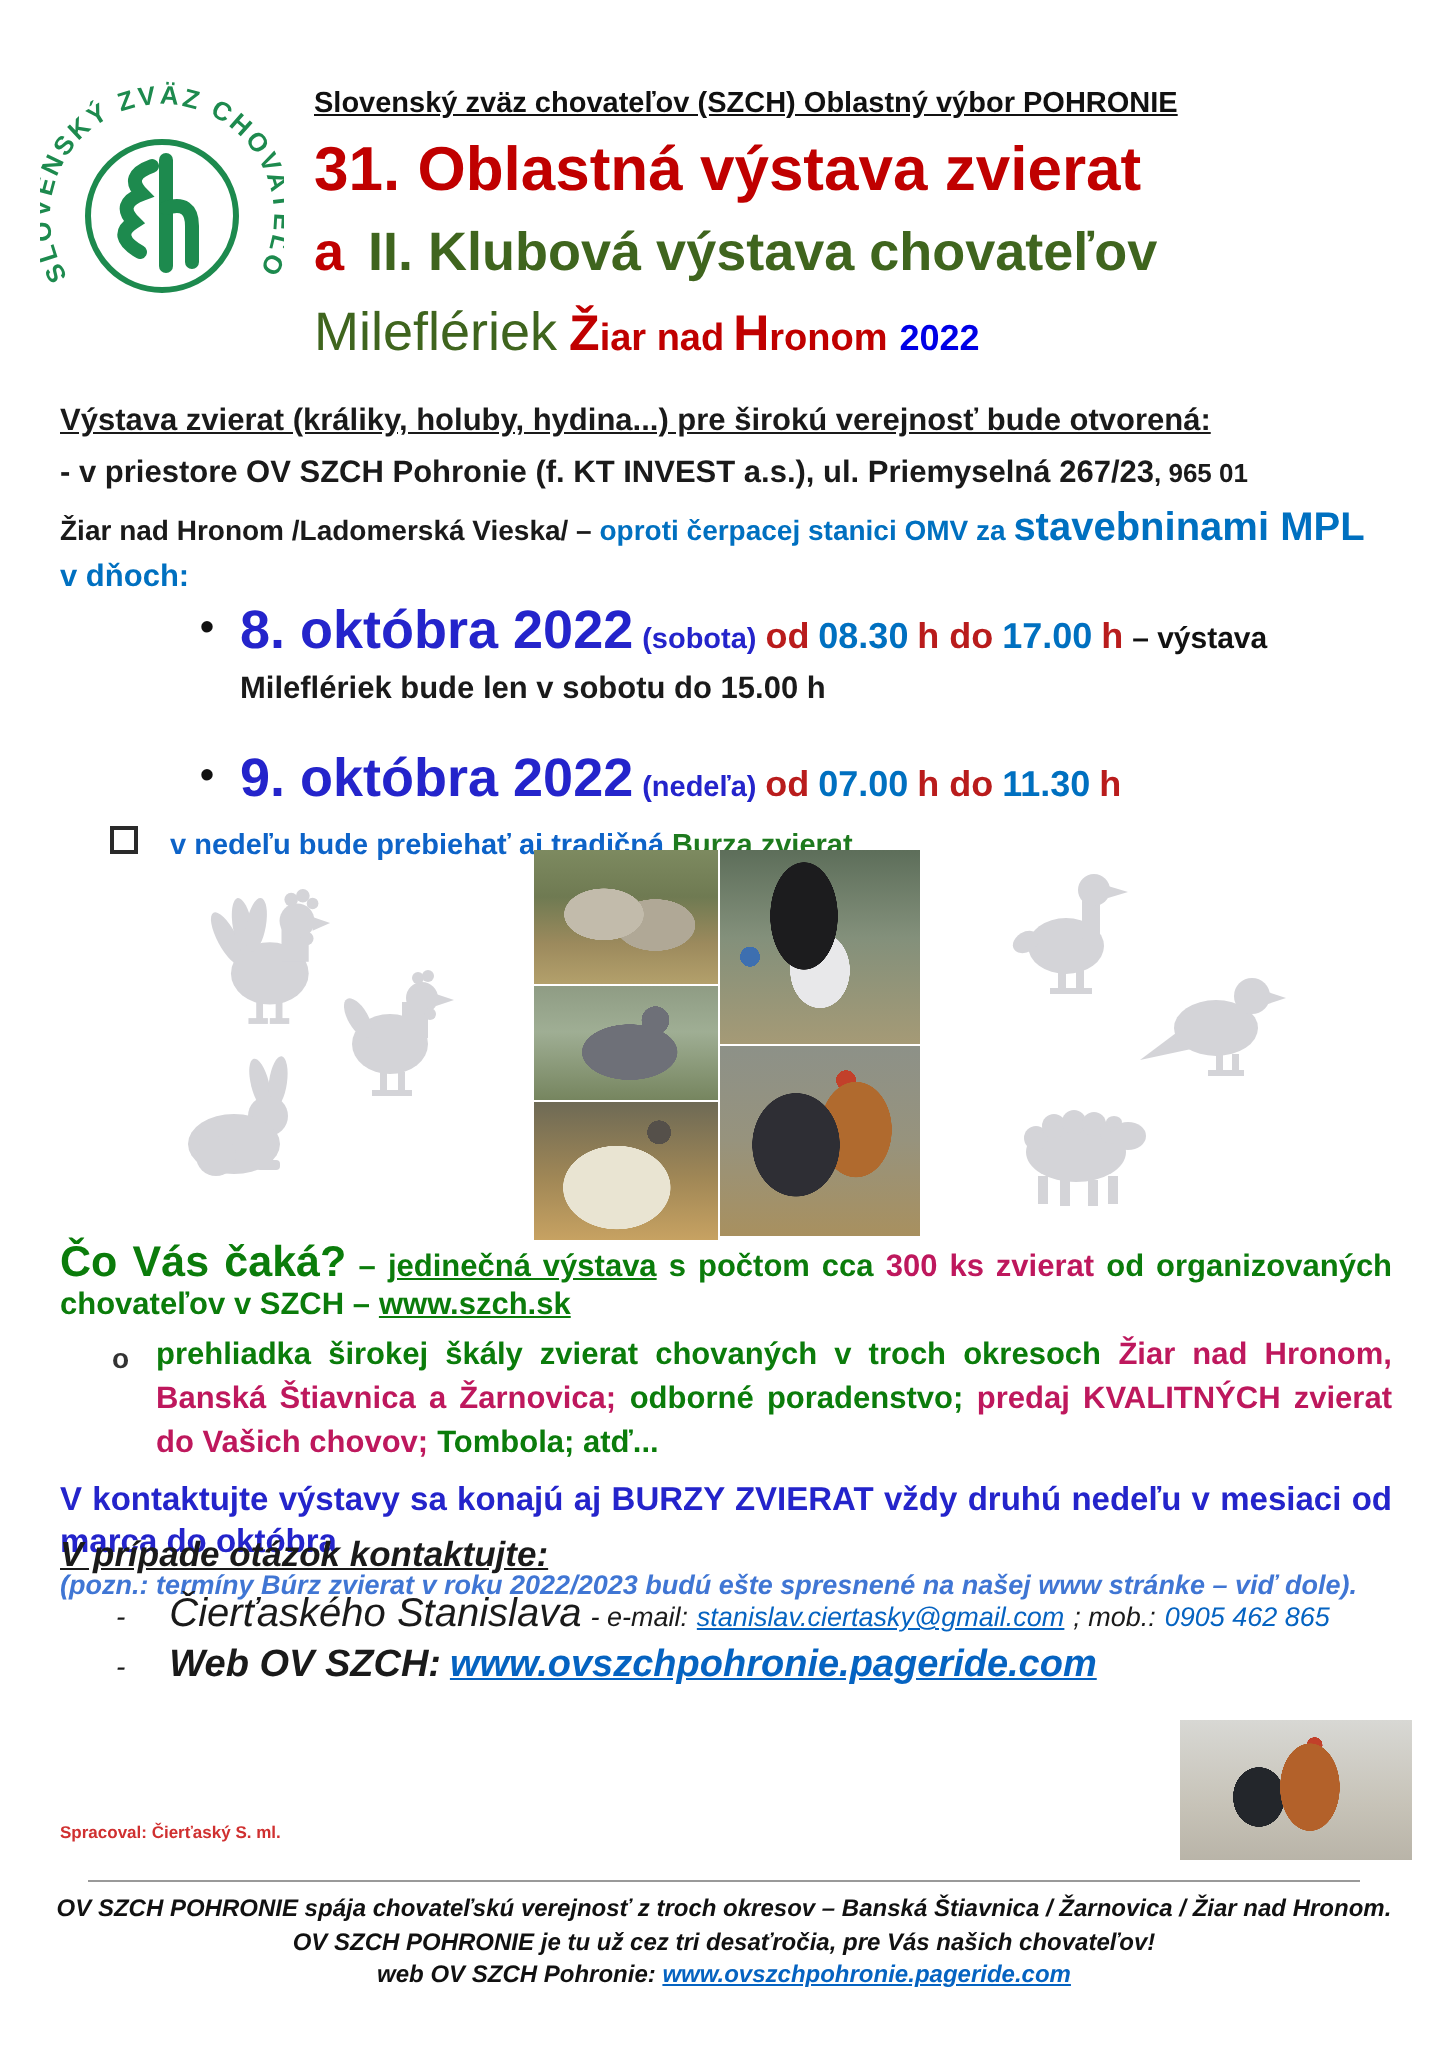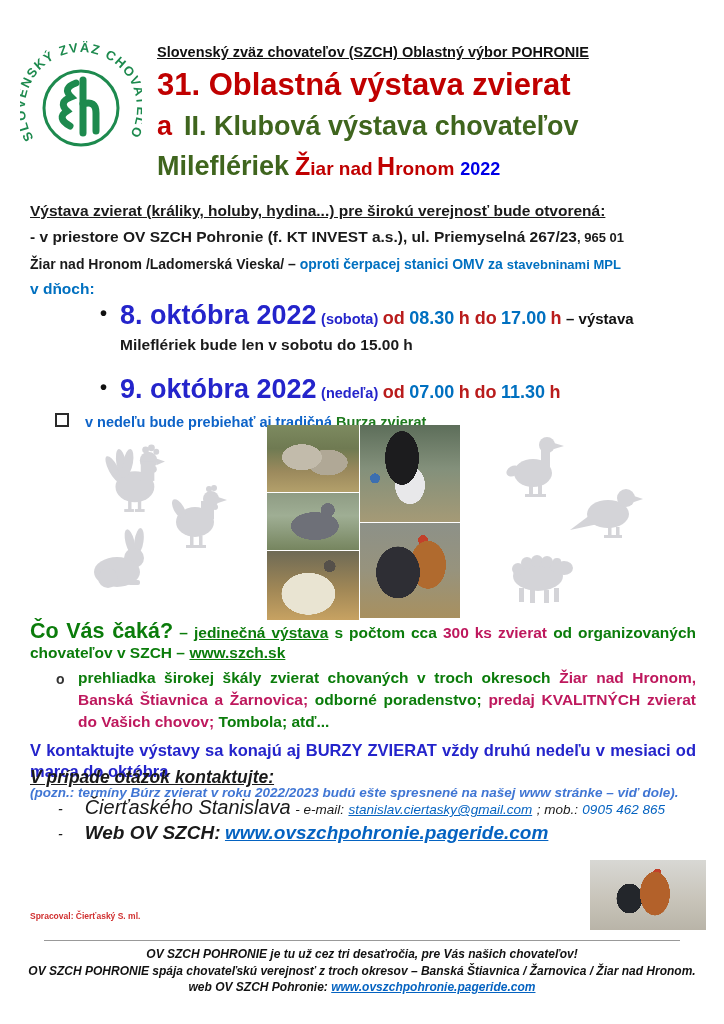--- a/index.html
+++ b/index.html
@@ -7,33 +7,33 @@
         font-family:"Liberation Sans",sans-serif;color:#1a1a1a;}
 
   
   .logo{position:absolute;left:20px;top:36px;width:122px;height:140px;}
   .header-text{position:absolute;left:157px;top:44px;width:556px;}
   .org-line{font-size:14.5px;font-weight:bold;text-decoration:underline;color:#111;}
   .title1{margin-top:7px;font-size:31px;font-weight:bold;color:#C00000;}
   .title2{margin-top:8px;font-size:27px;font-weight:bold;color:#3F651E;}
   .t2a{color:#C00000;margin-right:12px;}
   .title3{margin-top:9px;}
-  .club{font-size:27px;font-weight:bold;color:#3F651E;margin-right:6px;}
+  .club{font-size:27px;font-weight:normal;color:#3F651E;margin-right:6px;}
   .cityZ{font-size:25px;font-weight:bold;color:#C00000;}
   .citysm{font-size:19px;font-weight:bold;color:#C00000;}
   .year{font-size:18px;font-weight:bold;color:#0000E6;margin-left:6px;}
 
   
   .intro{position:absolute;left:30px;top:202px;width:666px;}
   .intro-heading{font-size:15.5px;font-weight:bold;text-decoration:underline;margin-bottom:8px;}
   .addr1{font-size:15.5px;font-weight:bold;}
   .zip{font-size:13px;}
   .addr2{font-size:14px;font-weight:bold;margin-top:7px;line-height:22px;}
   .blue-mid{color:#0070C0;}
-  .mpl{font-size:13px;color:#0070C0;}
+  .mpl{font-size:20px;color:#0070C0;}
   .days{font-size:15.5px;font-weight:bold;color:#0070C0;margin-top:4px;}
 
   
   .dates{position:absolute;left:30px;top:300px;width:680px;}
   .d-row{padding-left:70px;white-space:nowrap;}
   .bullet{font-size:20px;font-weight:bold;color:#111;margin-right:13px;vertical-align:4px;}
   .d-big{font-size:27px;font-weight:bold;color:#2424CB;}
   .d-day{font-size:14.5px;font-weight:bold;color:#2424CB;}
   .d-od{font-size:18px;font-weight:bold;color:#b91c1c;}
   .d-time{font-size:18px;font-weight:bold;color:#0070C0;}
@@ -276,18 +276,18 @@
     <div class="contact-h">V prípade otázok kontaktujte:</div>
     <div class="c-row"><span class="c-dash">-</span><span class="c-name">Čierťaského Stanislava</span> <span class="c-sm">- e-mail:</span> <span class="c-link">stanislav.ciertasky@gmail.com</span> <span class="c-sm">; mob.:</span> <span class="c-phone">0905 462 865</span></div>
     <div class="c-row"><span class="c-dash">-</span><span class="c-weblabel">Web OV SZCH:</span> <span class="c-weblink">www.ovszchpohronie.pageride.com</span></div>
   </div>
 
   <div class="rooster-photo"></div>
 
   <div class="spracoval">Spracoval: Čierťaský S. ml.</div>
   <div class="divider"></div>
   <div class="footer">
+    <div>OV SZCH POHRONIE spája chovateľskú verejnosť z troch okresov – Banská Štiavnica / Žarnovica / Žiar nad Hronom.</div>
     <div>OV SZCH POHRONIE je tu už cez tri desaťročia, pre Vás našich chovateľov!</div>
-    <div>OV SZCH POHRONIE spája chovateľskú verejnosť z troch okresov – Banská Štiavnica / Žarnovica / Žiar nad Hronom.</div>
     <div><span>web OV SZCH Pohronie:</span> <span class="f-link">www.ovszchpohronie.pageride.com</span></div>
   </div>
 
 </div>
 
 </body></html>

